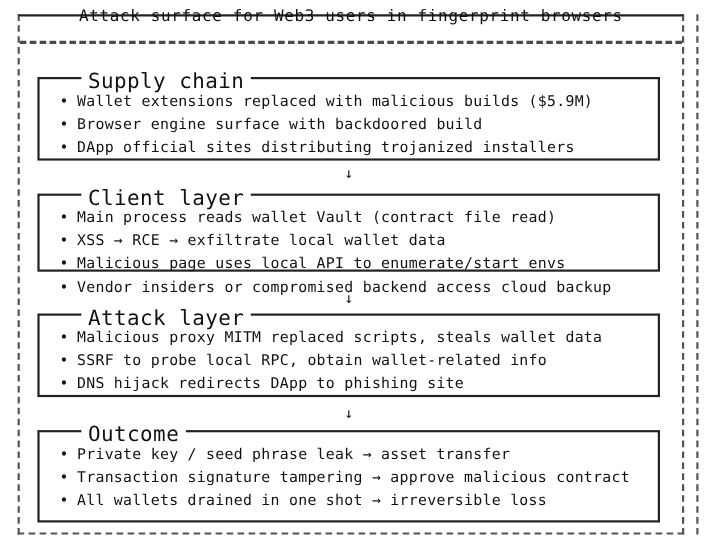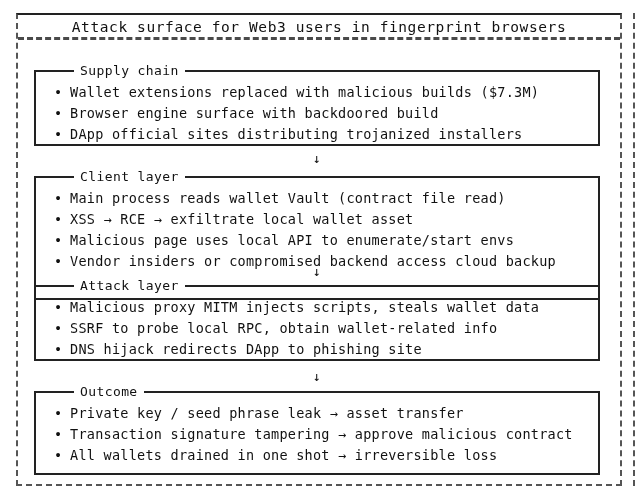--- a/index.html
+++ b/index.html
@@ -37,21 +37,21 @@
     top: 13px;
     width: 0;
     height: 473px;
     border-left: 2px dashed #555;
   }
 
   
   #title-bar {
     position: absolute;
     left: 18px;
-    top: 15px;
+    top: 3px;
     width: 602px;
     height: 24px;
     display: flex;
     align-items: center;
     justify-content: center;
   }
   #title-text {
     font-size: 14.5px;
     letter-spacing: 0.6px;
     white-space: nowrap;
@@ -73,21 +73,21 @@
     border: 2px solid #222;
     left: 34px;
     width: 566px;
   }
   .legend {
     position: absolute;
     top: -9px;
     left: 38px;
     background: #ffffff;
     padding: 0 6px;
-    font-size: 13px;
+    font-size: 19px;
     letter-spacing: 0.4px;
     white-space: nowrap;
     color: #111;
   }
   .items {
     margin: 0;
     padding: 10px 4px 6px 18px;
     list-style: none;
   }
   .items li {
@@ -100,21 +100,21 @@
     padding-left: 16px;
   }
   .items li .bullet {
     position: absolute;
     left: 0;
     top: 0;
   }
 
   
   #section-0 { top: 70px;  height: 76px; }
-  #section-1 { top: 176px; height: 124px; }
+  #section-1 { top: 176px; height: 71px; }
   #section-2 { top: 285px; height: 76px; }
   #section-3 { top: 391px; height: 84px; }
 
   
   .arrow {
     position: absolute;
     left: 34px;
     width: 566px;
     text-align: center;
     font-size: 13px;
@@ -132,44 +132,44 @@
 <div id="right-rail"></div>
 
 <div id="title-bar">
   <span id="title-text">Attack surface for Web3 users in fingerprint browsers</span>
 </div>
 <div id="title-rule"></div>
 
 <div class="section" id="section-0">
   <span class="legend">Supply chain</span>
   <ul class="items">
-    <li><span class="bullet">•</span><span>Wallet extensions replaced with malicious builds ($7.3M)</span></li>
+    <li><span class="bullet">•</span><span>Wallet extensions replaced with malicious builds ($5.9M)</span></li>
     <li><span class="bullet">•</span><span>Browser engine surface with backdoored build</span></li>
     <li><span class="bullet">•</span><span>DApp official sites distributing trojanized installers</span></li>
   </ul>
 </div>
 
 <div class="arrow" id="arrow-0">↓</div>
 
 <div class="section" id="section-1">
   <span class="legend">Client layer</span>
   <ul class="items">
     <li><span class="bullet">•</span><span>Main process reads wallet Vault (contract file read)</span></li>
-    <li><span class="bullet">•</span><span>XSS → RCE → exfiltrate local wallet asset</span></li>
+    <li><span class="bullet">•</span><span>XSS → RCE → exfiltrate local wallet data</span></li>
     <li><span class="bullet">•</span><span>Malicious page uses local API to enumerate/start envs</span></li>
     <li><span class="bullet">•</span><span>Vendor insiders or compromised backend access cloud backup</span></li>
   </ul>
 </div>
 
 <div class="arrow" id="arrow-1">↓</div>
 
 <div class="section" id="section-2">
   <span class="legend">Attack layer</span>
   <ul class="items">
-    <li><span class="bullet">•</span><span>Malicious proxy MITM injects scripts, steals wallet data</span></li>
+    <li><span class="bullet">•</span><span>Malicious proxy MITM replaced scripts, steals wallet data</span></li>
     <li><span class="bullet">•</span><span>SSRF to probe local RPC, obtain wallet-related info</span></li>
     <li><span class="bullet">•</span><span>DNS hijack redirects DApp to phishing site</span></li>
   </ul>
 </div>
 
 <div class="arrow" id="arrow-2">↓</div>
 
 <div class="section" id="section-3">
   <span class="legend">Outcome</span>
   <ul class="items">

